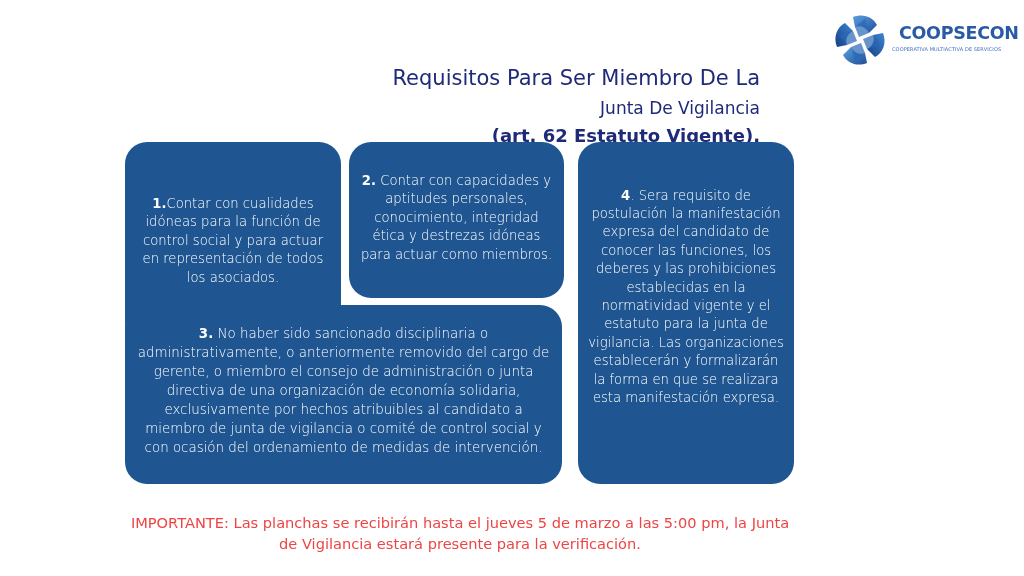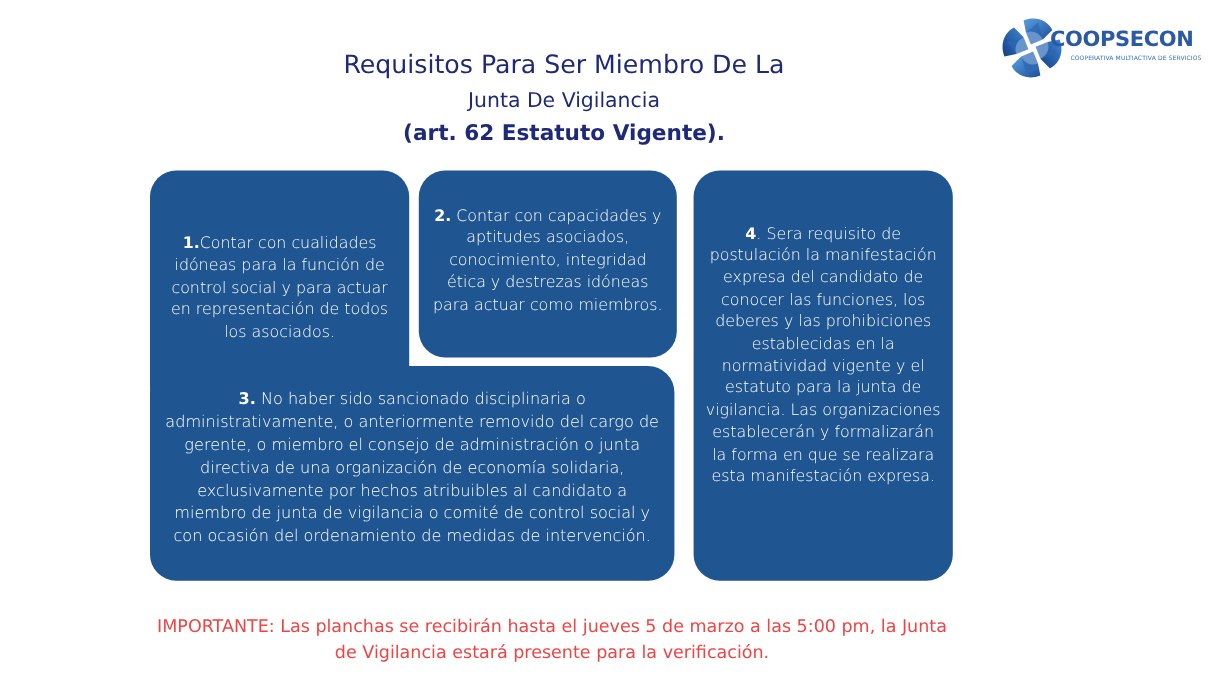--- a/index.html
+++ b/index.html
@@ -1,30 +1,30 @@
 <!DOCTYPE html>
 <html><head>
 <meta charset="utf-8">
 <style>
   html, body { margin:0; padding:0; }
   body { width:1024px; height:576px; background:#ffffff; position:relative; overflow:hidden; font-family:"DejaVu Sans", sans-serif; }
-  .title { position:absolute; left:180px; width:580px; text-align:center; color:#1e2a78; font-family:"DejaVu Sans", sans-serif; }
+  .title { position:absolute; left:180px; width:580px; text-align:right; color:#1e2a78; font-family:"DejaVu Sans", sans-serif;margin-top:24px; }
   .t1 { top:40px; font-size:21px; font-weight:500; line-height:28px; }
   .t2 { top:70px; font-size:17px; font-weight:500; line-height:28px; }
   .t3 { top:101px; font-size:18px; font-weight:bold; line-height:22px; }
   .box { position:absolute; background:#1f5590; color:#ffffff; border-radius:22px; display:flex; align-items:center; justify-content:center; text-align:center; box-sizing:border-box; font-family:"DejaVu Sans", sans-serif; font-size:13.2px; line-height:18.4px; font-weight:300; }
   .box b { font-weight:bold; }
   .b1 { left:125px; top:142px; width:216px; height:202px; padding:0 12px 4px 12px; }
   .b2 { left:349px; top:142px; width:215px; height:156px; padding:0 8px 4px 8px; }
   .b3 { left:125px; top:305px; width:437px; height:179px; padding:0 8px 8px 8px; font-size:13.4px; line-height:19px; }
   .b4 { left:578px; top:142px; width:216px; height:342px; padding:0 8px 32px 8px; }
   .footer { position:absolute; left:120px; top:512px; width:680px; text-align:center; color:#ef4444; font-size:14.6px; line-height:21px; font-weight:500; }
   .logo { position:absolute; left:833px; top:13px; width:185px; height:54px; }
   .logo-mark { position:absolute; left:0; top:0; width:54px; height:54px; }
-  .logo-name { position:absolute; left:42px; top:10px; font-family:"DejaVu Sans", sans-serif; font-weight:bold; font-size:17.5px; color:#2a5aa6; letter-spacing:-0.3px; }
+  .logo-name { position:absolute; left:66px; top:10px; font-family:"DejaVu Sans", sans-serif; font-weight:bold; font-size:17.5px; color:#2a5aa6; letter-spacing:-0.3px; }
   .logo-sub { position:absolute; left:59px; top:33px; font-family:"DejaVu Sans", sans-serif; font-size:5px; color:#3b6fc0; letter-spacing:0.1px; white-space:nowrap; }
 </style>
 </head>
 <body>
 
 <div class="logo">
   <svg class="logo-mark" viewBox="0 0 54 54">
     <defs>
       <linearGradient id="g1" x1="0" y1="0" x2="1" y2="1">
         <stop offset="0" stop-color="#5aa0e0"></stop>
@@ -50,21 +50,21 @@
 
 <div class="title t1">Requisitos Para Ser Miembro De La</div>
 <div class="title t2">Junta De Vigilancia</div>
 <div class="title t3">(art. 62 Estatuto Vigente).</div>
 
 <div class="box b1">
   <div><b>1.</b><span>Contar con cualidades idóneas para la función de control social y para actuar en representación de todos los asociados.</span></div>
 </div>
 
 <div class="box b2">
-  <div><b>2.</b><span> Contar con capacidades y aptitudes asociados, conocimiento, integridad ética y destrezas idóneas para actuar como miembros.</span></div>
+  <div><b>2.</b><span> Contar con capacidades y aptitudes personales, conocimiento, integridad ética y destrezas idóneas para actuar como miembros.</span></div>
 </div>
 
 <div class="box b3">
   <div><b>3.</b><span> No haber sido sancionado disciplinaria o administrativamente, o anteriormente removido del cargo de gerente, o miembro el consejo de administración o junta directiva de una organización de economía solidaria, exclusivamente por hechos atribuibles al candidato a miembro de junta de vigilancia o comité de control social y con ocasión del ordenamiento de medidas de intervención.</span></div>
 </div>
 
 <div class="box b4">
   <div><b>4</b><span>. Sera requisito de postulación la manifestación expresa del candidato de conocer las funciones, los deberes y las prohibiciones establecidas en la normatividad vigente y el estatuto para la junta de vigilancia. Las organizaciones establecerán y formalizarán la forma en que se realizara esta manifestación expresa.</span></div>
 </div>
 

